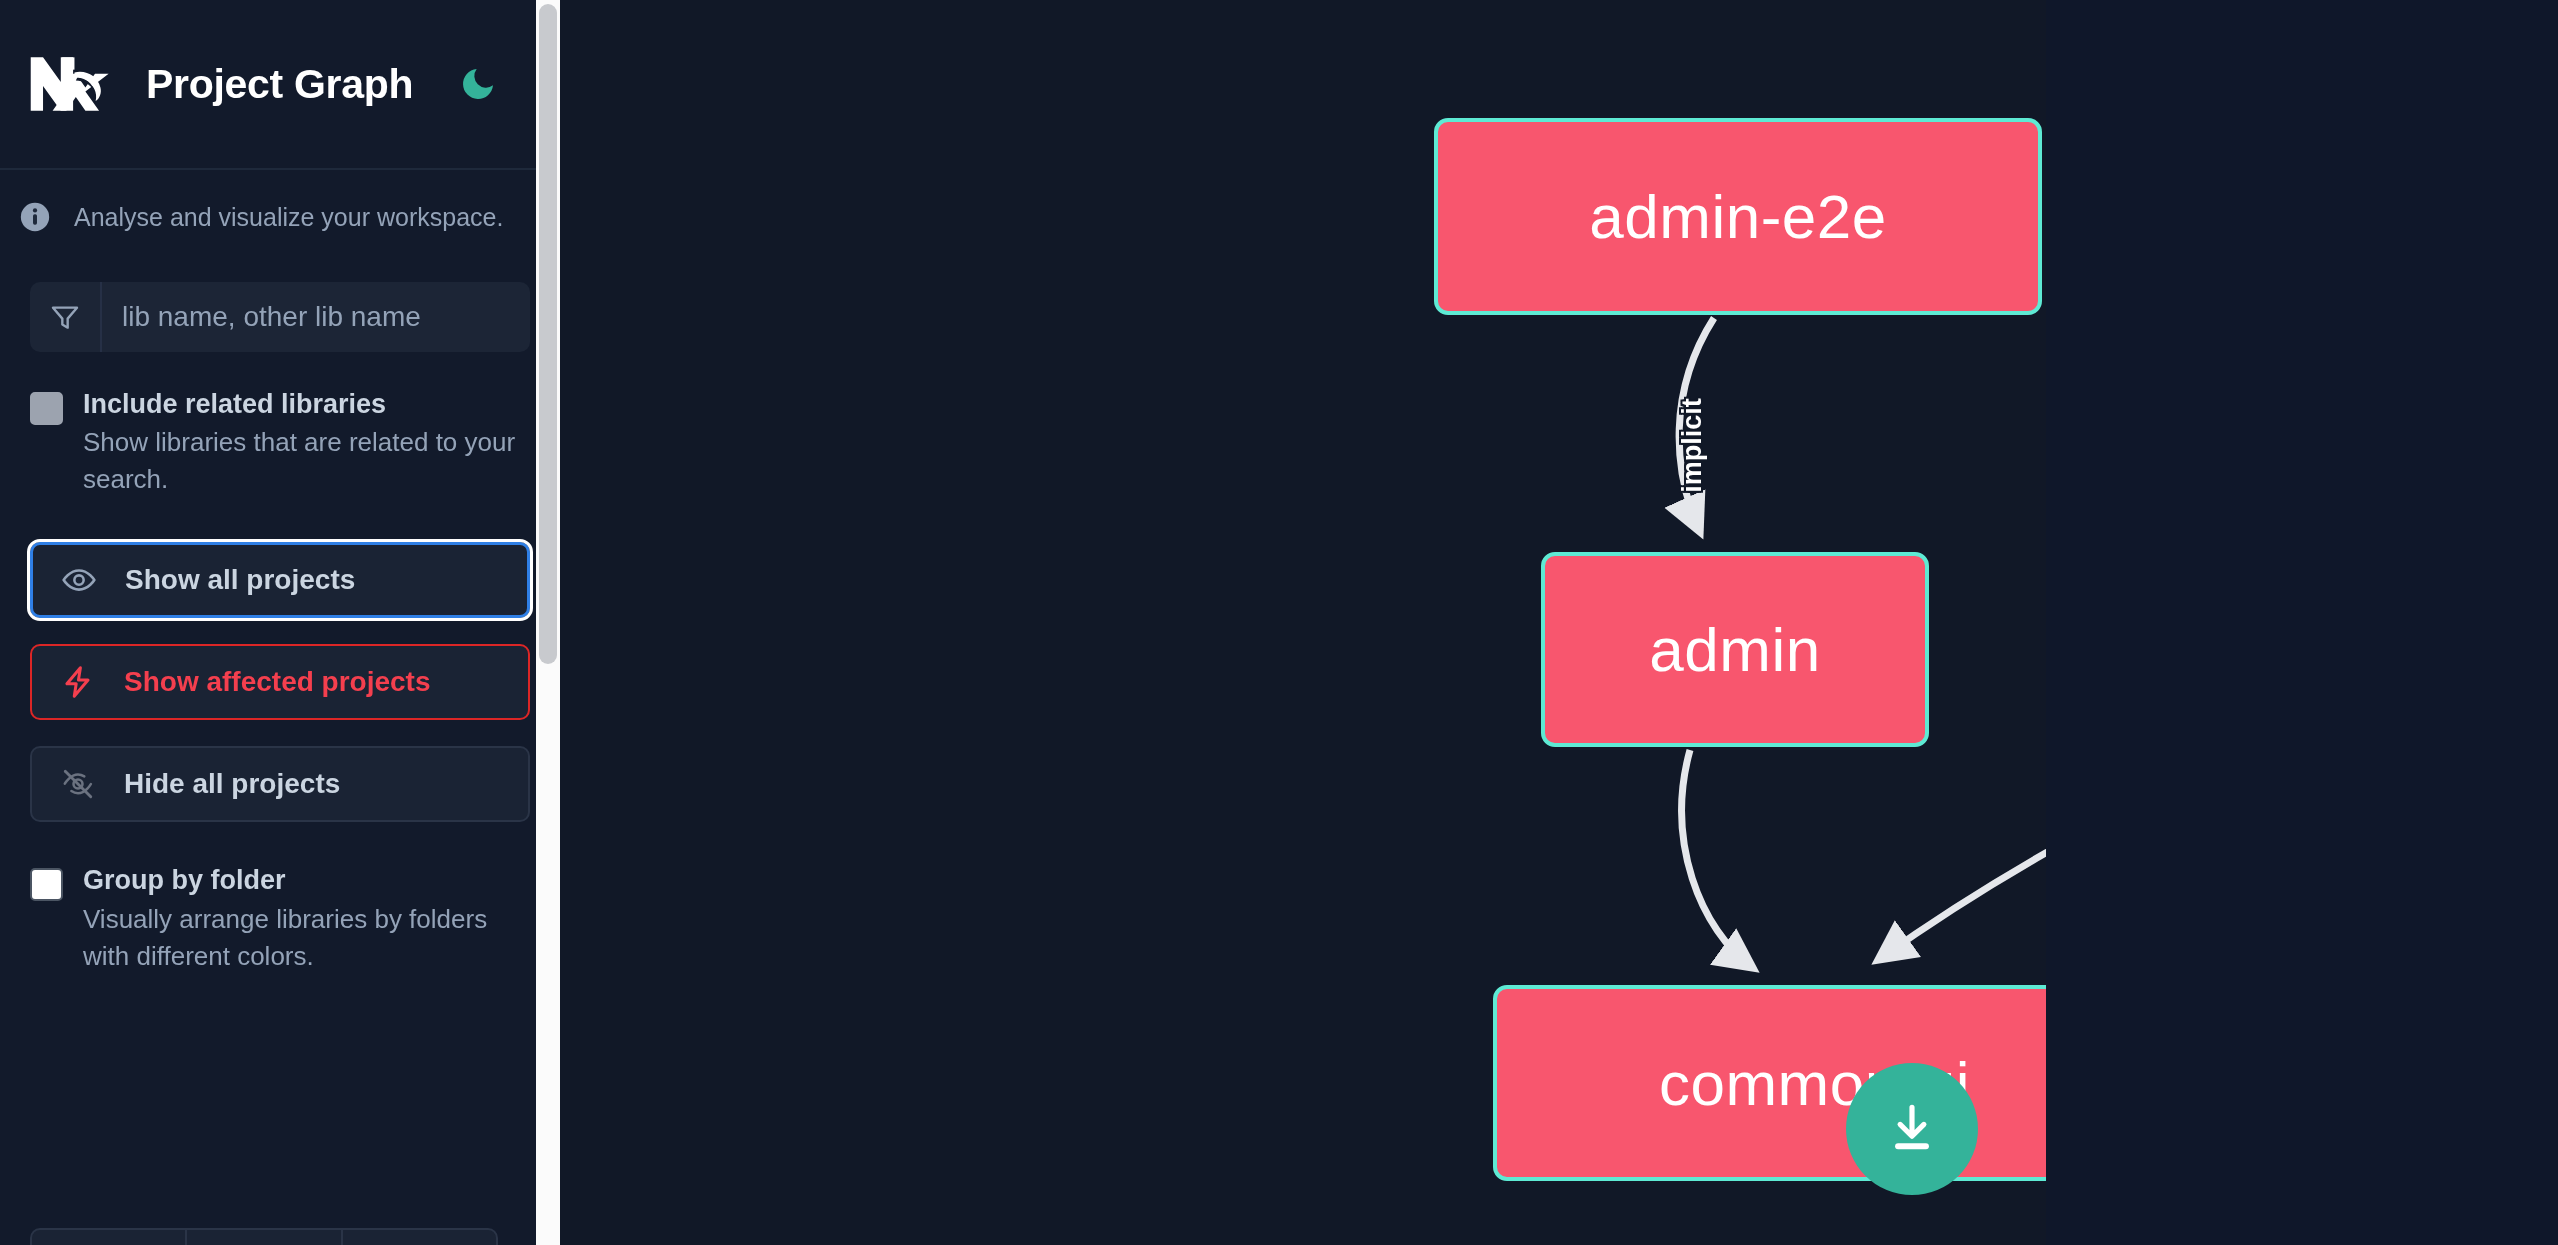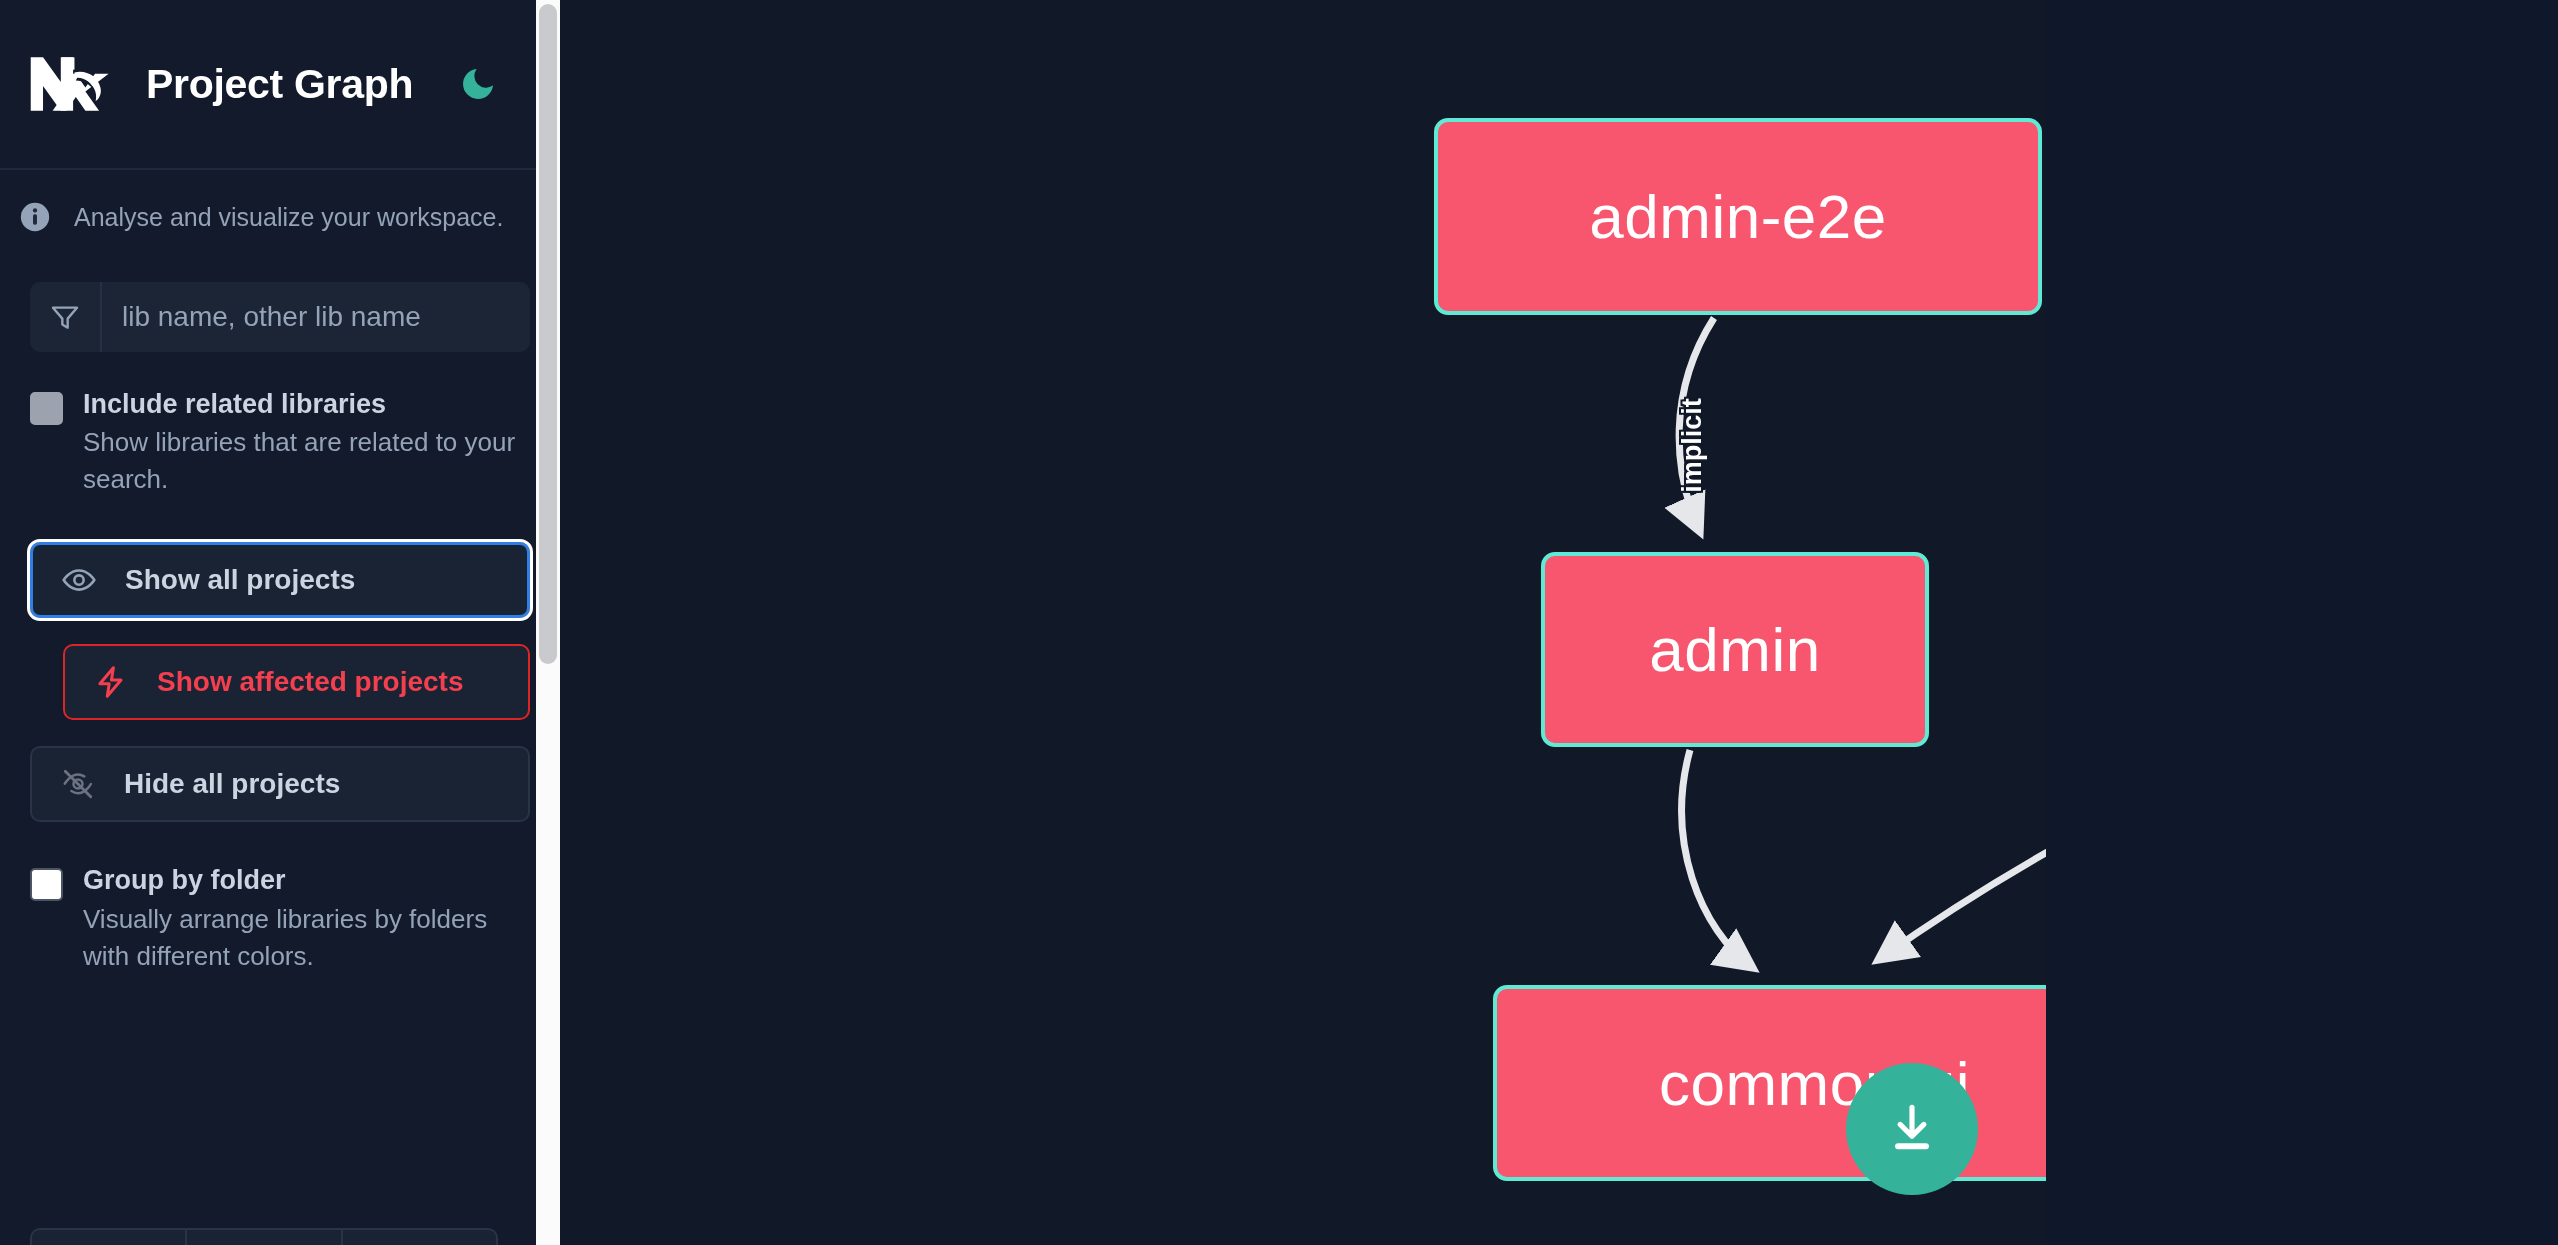--- a/index.html
+++ b/index.html
@@ -154,21 +154,21 @@
     background: #1a2334;
     border: 2px solid #2a3447;
     margin-bottom: 26px;
   }
   .sb-btn .lbl { font-size: 28px; font-weight: 700; color: #cbd5e1; white-space: nowrap; }
   .sb-btn.focused {
     border: 3px solid #2f7fe6;
     outline: 3px solid #ffffff;
     outline-offset: 0px;
   }
-  .sb-btn.danger { border: 2px solid #dc2626; margin-left: 33px; }
+  .sb-btn.danger { border: 2px solid #dc2626; }
   .sb-btn.danger .lbl { color: #f43f4e; }
   .btn-ico { width: 40px; height: 40px; flex: 0 0 40px; display:flex; align-items:center; justify-content:center; }
 
   .bottom-strip {
     position: absolute;
     left: 30px;
     top: 1228px;
     width: 468px;
     height: 60px;
     display: flex;

